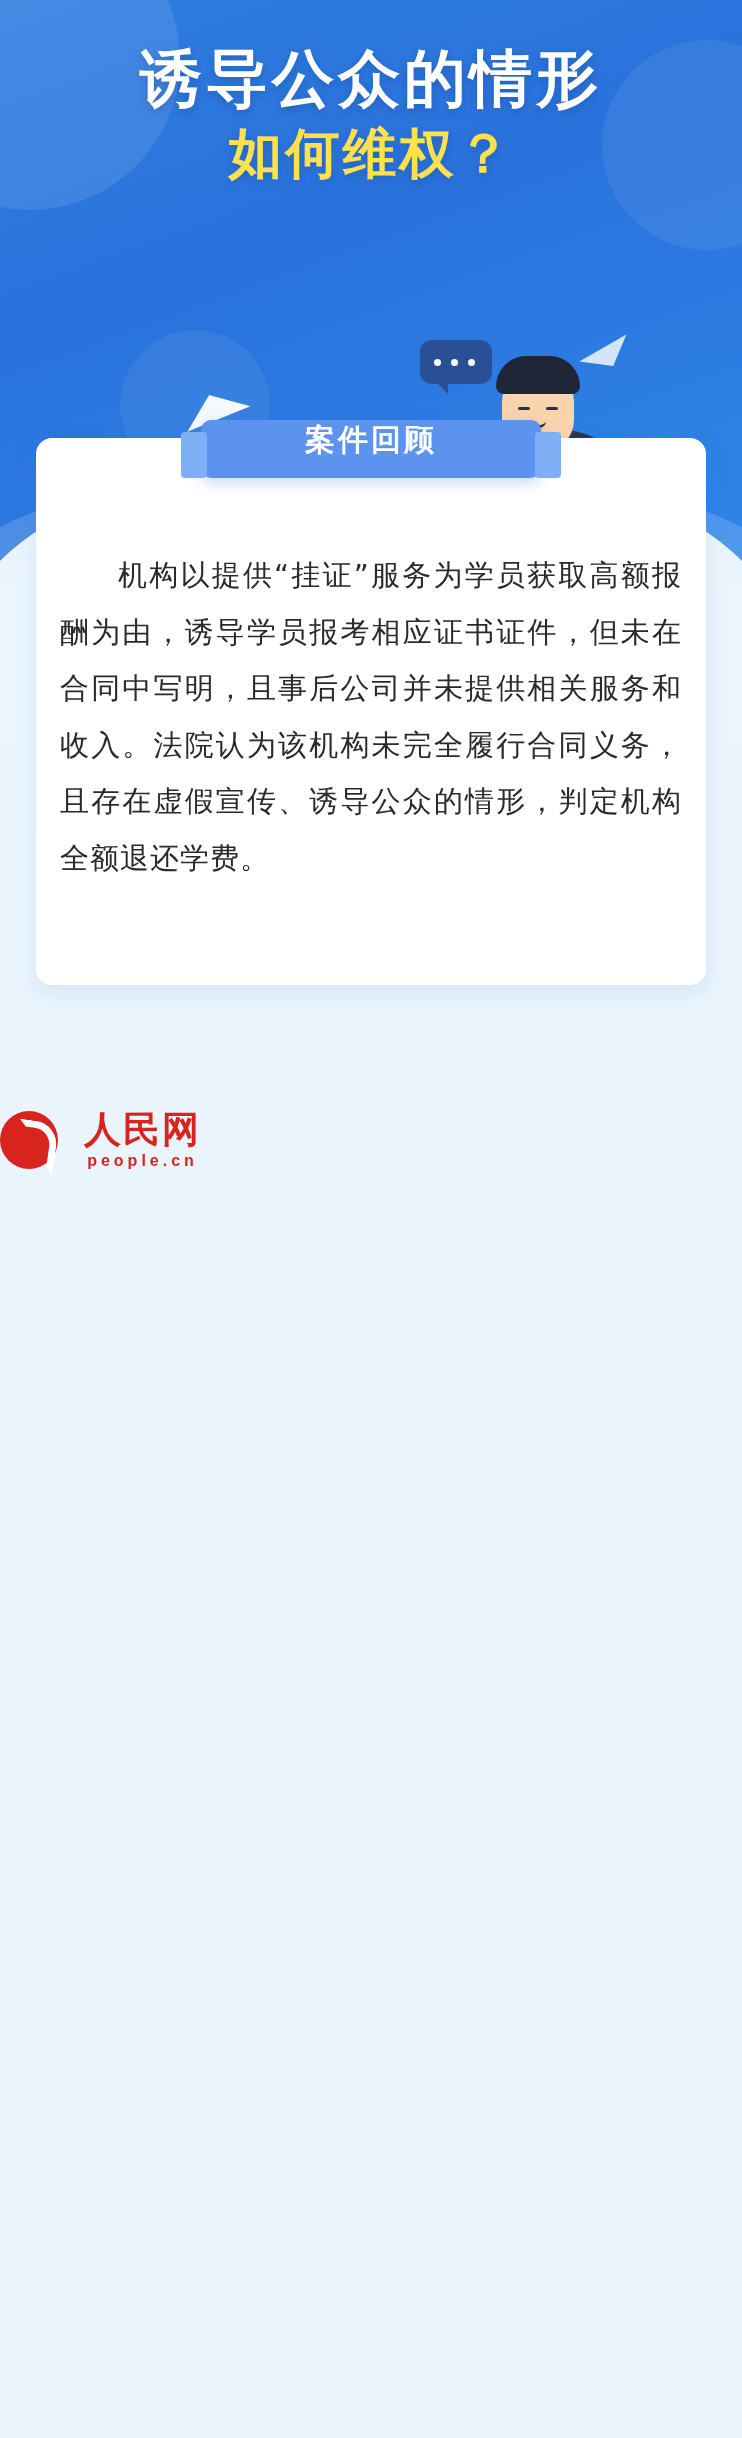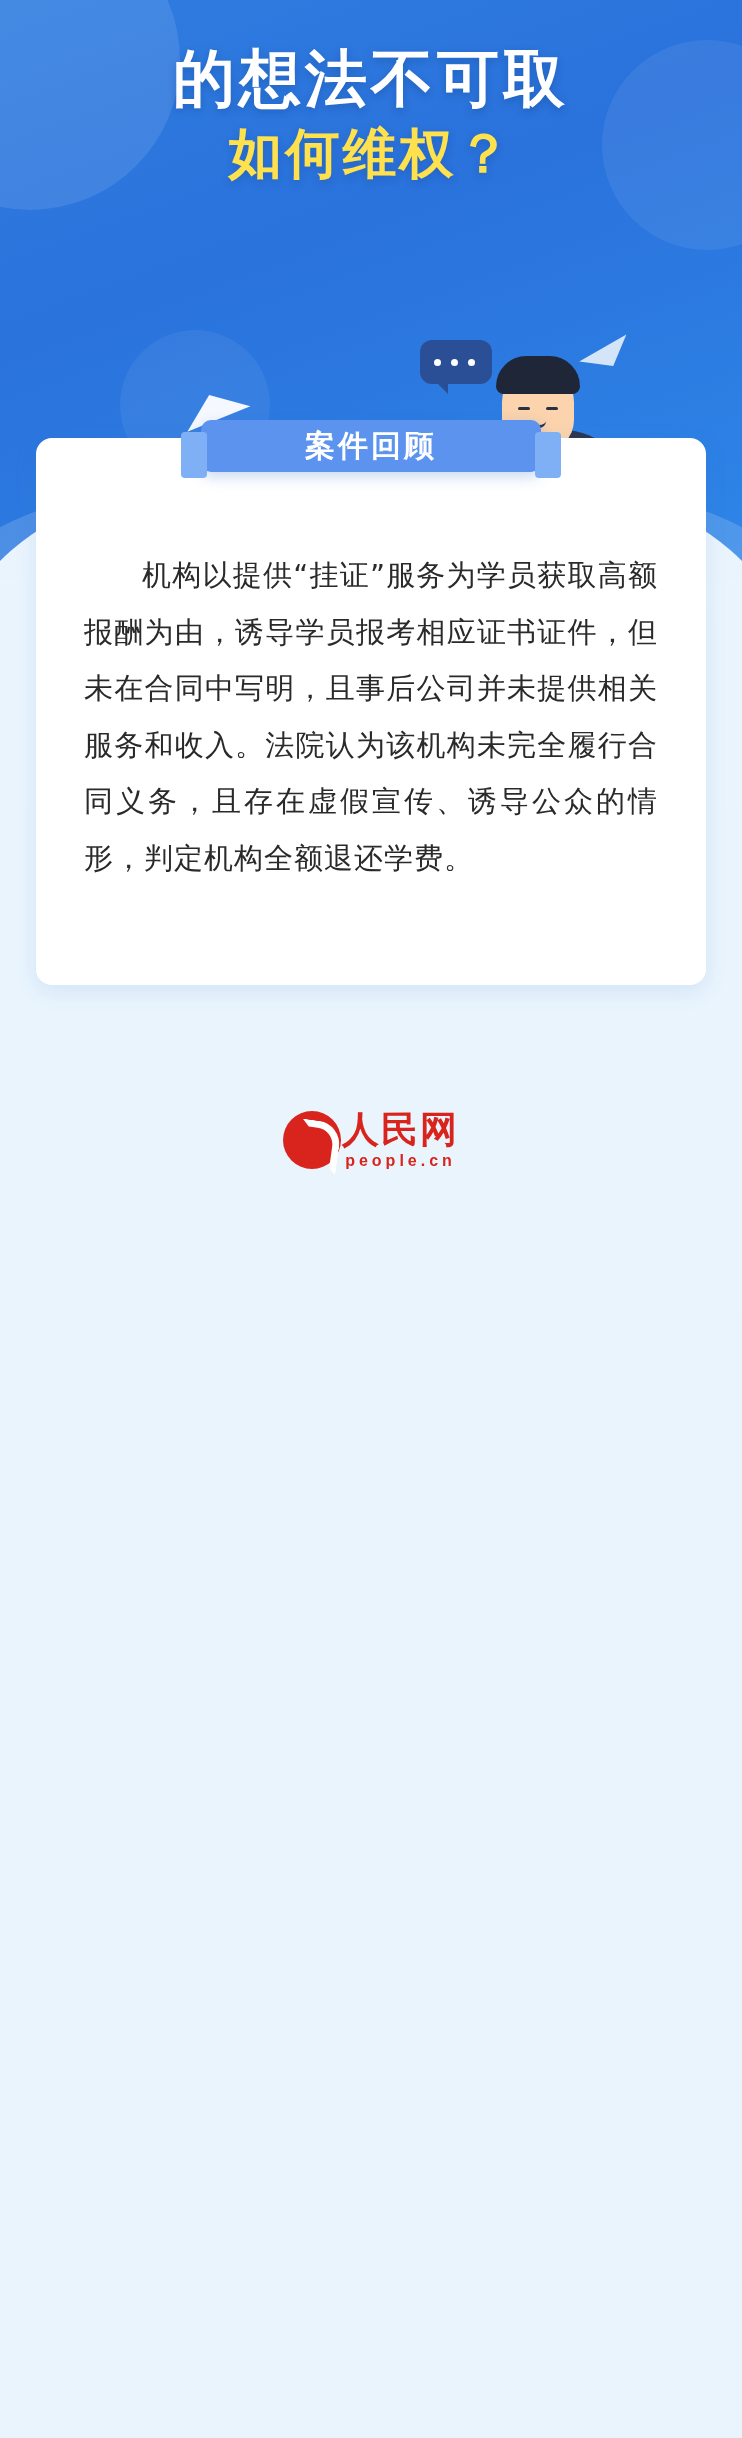--- a/index.html
+++ b/index.html
@@ -255,34 +255,34 @@
   }
   .card {
     position: relative;
     margin-bottom: 96px;
     padding-top: 18px;
   }
   .card-shell {
     background: #ffffff;
     border-radius: 16px;
     box-shadow: 0 6px 22px rgba(60,120,190,.13);
-    padding: 80px 48px 70px;
+    padding: 80px 24px 70px;
   }
   .card-head {
     position: absolute;
     top: 0;
     left: 50%;
     transform: translateX(-50%);
     width: 340px;
-    height: 52px;
+    height: 58px;
     background: #5b93ef;
     border-radius: 10px;
     box-shadow: 0 5px 14px rgba(62,120,210,.28);
     display: flex;
-    align-items: center;
+    align-items: flex-start;
     justify-content: center;
   }
   .card-head:before, .card-head:after {
     content: "";
     position: absolute;
     top: 12px;
     width: 26px;
     height: 46px;
     background: #7fb0f5;
     border-radius: 4px;
@@ -307,22 +307,22 @@
     letter-spacing: 1px;
   }
 
   
   .footer {
     position: relative;
     z-index: 5;
     padding: 30px 0 54px;
     display: flex;
     align-items: center;
-    justify-content: center;
-    gap: 1px;
+    justify-content: flex-start;
+    gap: 26px;
   }
   .logo-mark {
     width: 58px; height: 58px;
     border-radius: 50%;
     background: #d8241c;
     position: relative;
   }
   .logo-mark:after {
     content: "";
     position: absolute;
@@ -356,21 +356,21 @@
 <body>
 
 <div class="page">
 
   <div class="hero">
     <div class="blob b1"></div>
     <div class="blob b2"></div>
     <div class="blob b3"></div>
 
     <div class="title-wrap">
-      <div class="title-main">的想法不可取</div>
+      <div class="title-main">诱导公众的情形</div>
       <div class="title-sub">如何维权？</div>
     </div>
 
     <div class="illus">
       <div class="paper-plane pp1"></div>
       <div class="paper-plane pp2"></div>
 
       <div class="plant">
         <div class="leaf l1"></div>
         <div class="leaf l2"></div>

